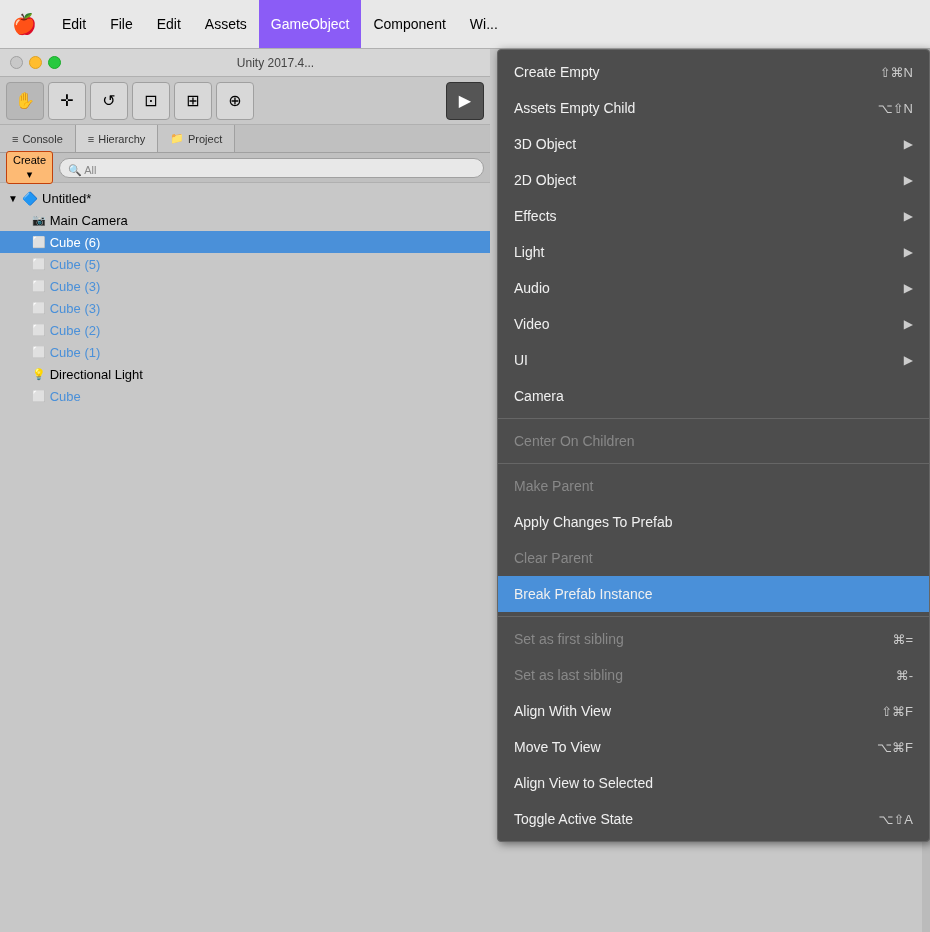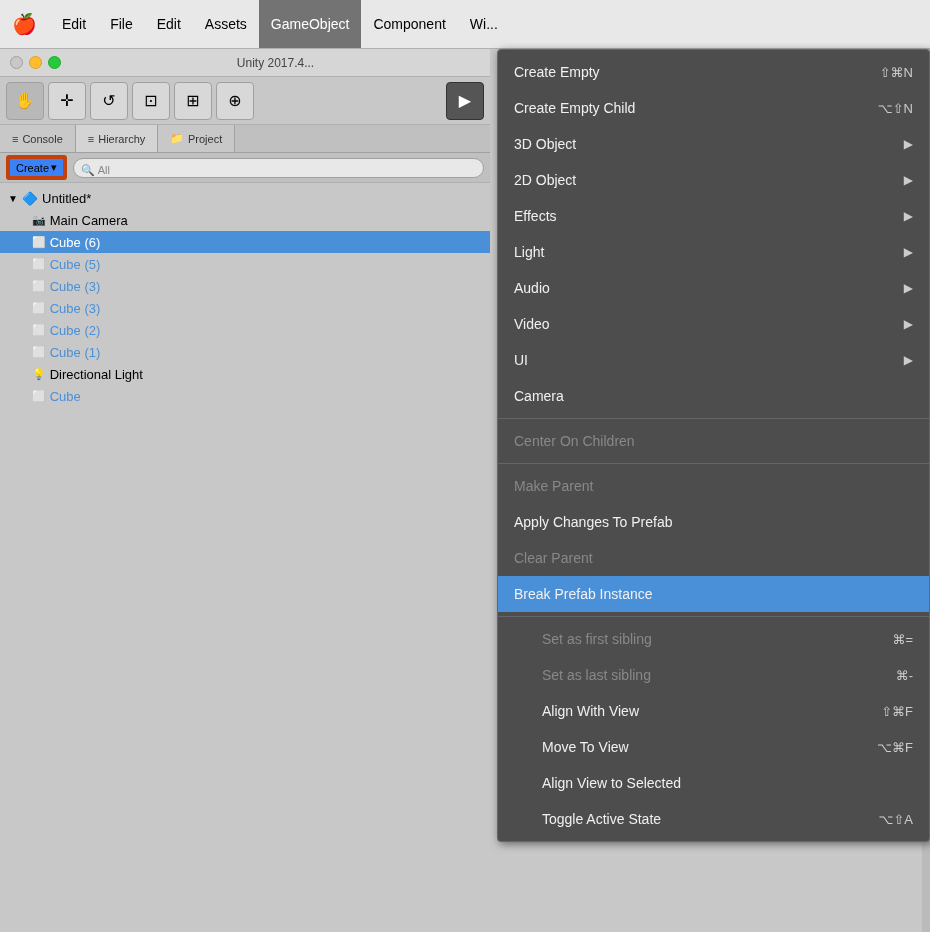--- a/index.html
+++ b/index.html
@@ -34,21 +34,21 @@
       padding: 0 12px;
       font-size: 14px;
       font-weight: 500;
       color: #000;
       height: 100%;
       display: flex;
       align-items: center;
       cursor: default;
     }
     .menu-bar-item.active {
-      background: #737373;
+      background: #8b5cf6;
       color: white;
     }
 
     
     .window {
       position: absolute;
       top: 49px;
       left: 0;
       width: 490px;
       height: 883px;
@@ -135,29 +135,30 @@
     .search-bar {
       height: 30px;
       background: #c0c0c0;
       display: flex;
       align-items: center;
       padding: 0 6px;
       gap: 6px;
       border-bottom: 1px solid #b0b0b0;
     }
     .create-btn {
-      background: #3b82f6;
-      border: 4px solid #c2410c;
+      background: #fdba74;
+      border: 1px solid #c2410c;
       border-radius: 3px;
       font-size: 11px;
       padding: 2px 6px;
       cursor: pointer;
       display: flex;
       align-items: center;
       gap: 2px;
+      flex-direction: column;
     }
     .search-input {
       flex: 1;
       background: #e8e8e8;
       border: 1px solid #a0a0a0;
       border-radius: 10px;
       height: 20px;
       padding: 0 8px;
       font-size: 11px;
       display: flex;
@@ -219,21 +220,20 @@
       color: #f0f0f0;
       font-size: 14px;
     }
 
     .menu-section {
       border-bottom: 1px solid #666;
       padding: 4px 0;
     }
     .menu-section:last-child {
       border-bottom: none;
-      padding-left: 28px;
     }
 
     .menu-item {
       height: 36px;
       display: flex;
       align-items: center;
       padding: 0 16px;
       cursor: pointer;
       position: relative;
       justify-content: space-between;
@@ -391,21 +391,21 @@
 <div class="dropdown-overlay">
 
   <div class="gameobject-menu">
 
     <div class="menu-section">
       <div class="menu-item">
         <span class="menu-item-label">Create Empty</span>
         <span class="menu-item-shortcut">⇧⌘N</span>
       </div>
       <div class="menu-item">
-        <span class="menu-item-label">Create Empty Child</span>
+        <span class="menu-item-label">Assets Empty Child</span>
         <span class="menu-item-shortcut">⌥⇧N</span>
       </div>
       <div class="menu-item">
         <span class="menu-item-label">3D Object</span>
         <span class="menu-item-arrow">▶</span>
       </div>
       <div class="menu-item">
         <span class="menu-item-label">2D Object</span>
         <span class="menu-item-arrow">▶</span>
       </div>

